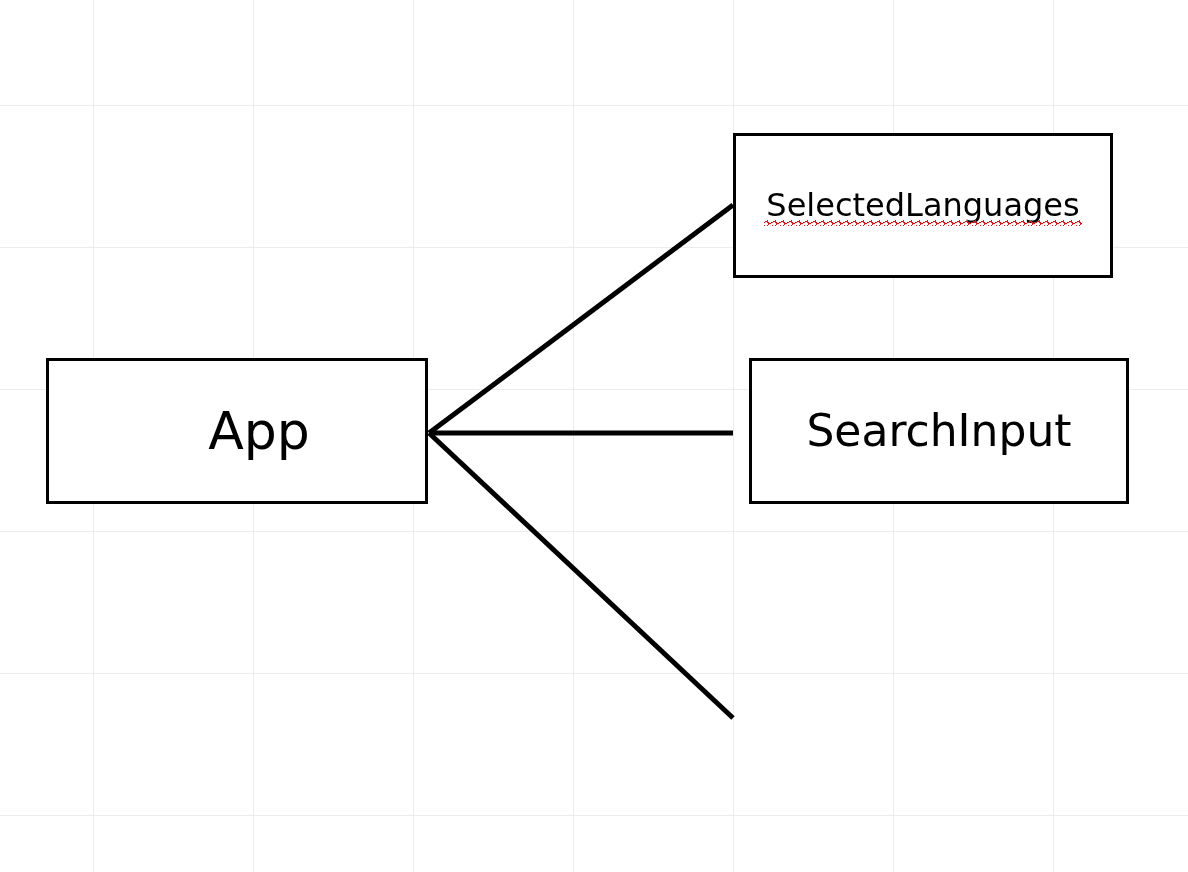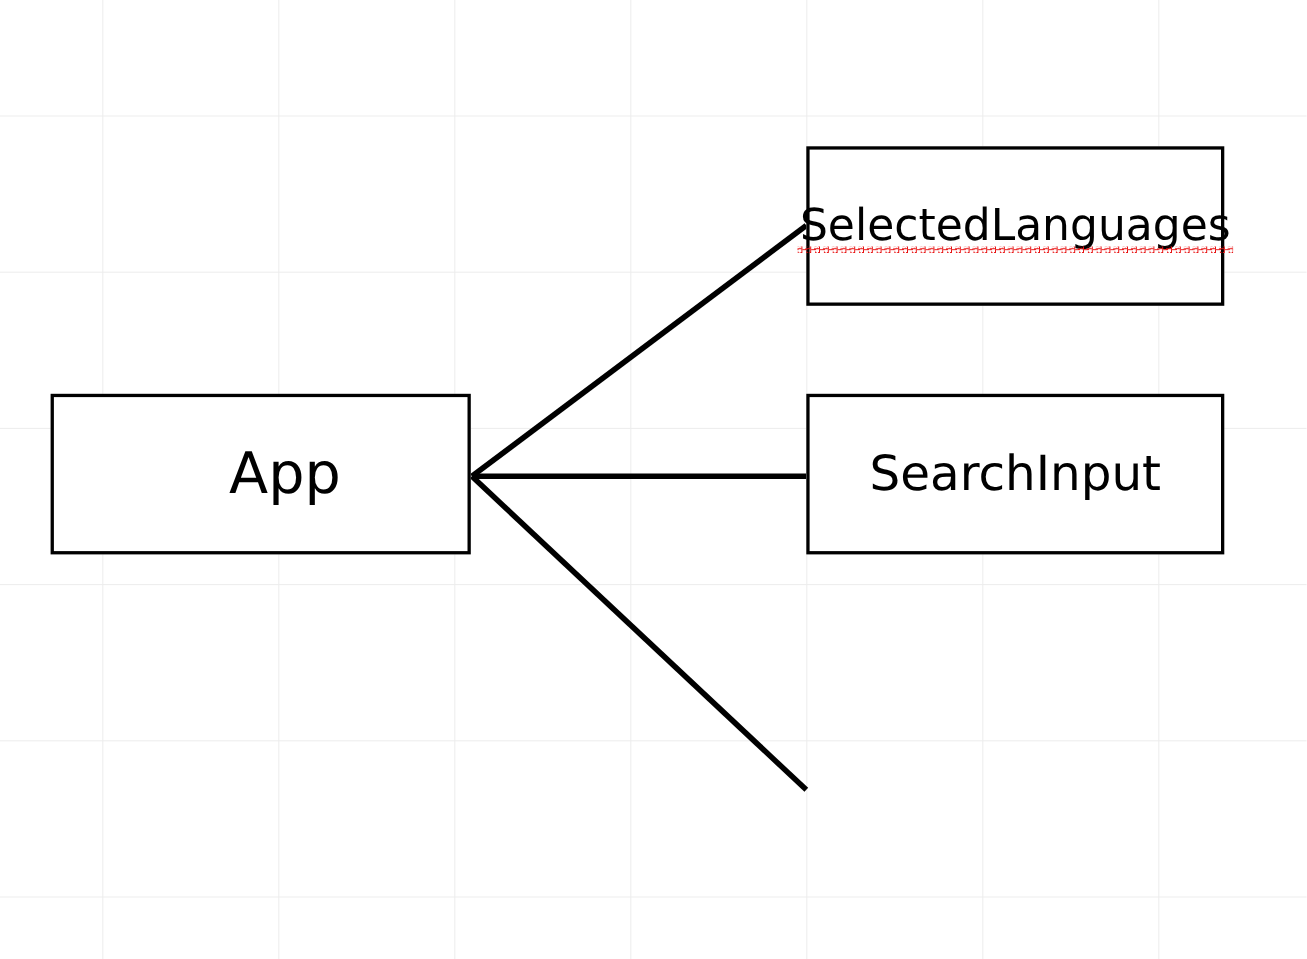--- a/index.html
+++ b/index.html
@@ -69,22 +69,22 @@
     bottom: -3px;
     height: 6px;
     background-image:
       radial-gradient(circle at 2px 4px, transparent 1.6px, #e81313 1.8px, #e81313 2.6px, transparent 2.8px),
       radial-gradient(circle at 6px 1px, transparent 1.6px, #e81313 1.8px, #e81313 2.6px, transparent 2.8px);
     background-size: 8px 6px;
     background-repeat: repeat-x;
   }
 
   #node-app        { left: 46px;  top: 358px; width: 382px; height: 146px; font-size: 52px; padding-left: 44px; }
-  #node-selected   { left: 733px; top: 133px; width: 380px; height: 145px; font-size: 40px; }
-  #node-search     { left: 733px; top: 358px; width: 380px; height: 146px; font-size: 44px; }
+  #node-selected   { left: 733px; top: 133px; width: 380px; height: 145px; font-size: 32px; }
+  #node-search     { left: 749px; top: 358px; width: 380px; height: 146px; font-size: 44px; }
   #node-suggestion { left: 733px; top: 629px; width: 380px; height: 146px; font-size: 44px; }
 </style>
 </head>
 <body>
 
 <div id="canvas">
 
   <div id="grid"></div>
 
   <svg id="edges" viewBox="0 0 1188 872" width="1188" height="872" xmlns="http://www.w3.org/2000/svg">

